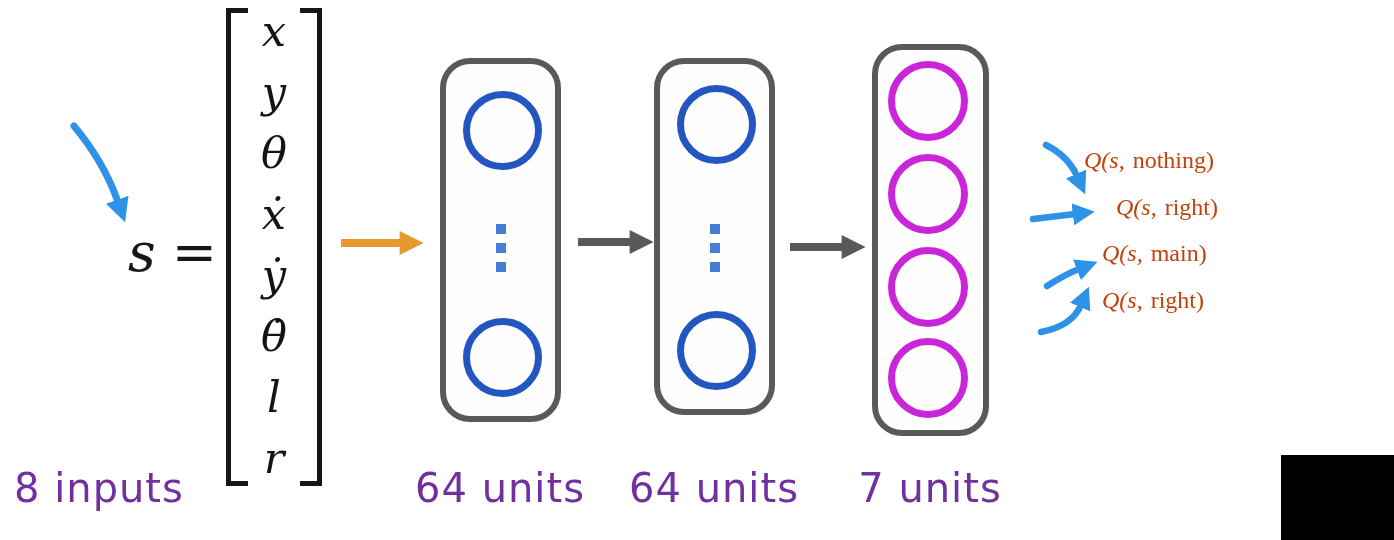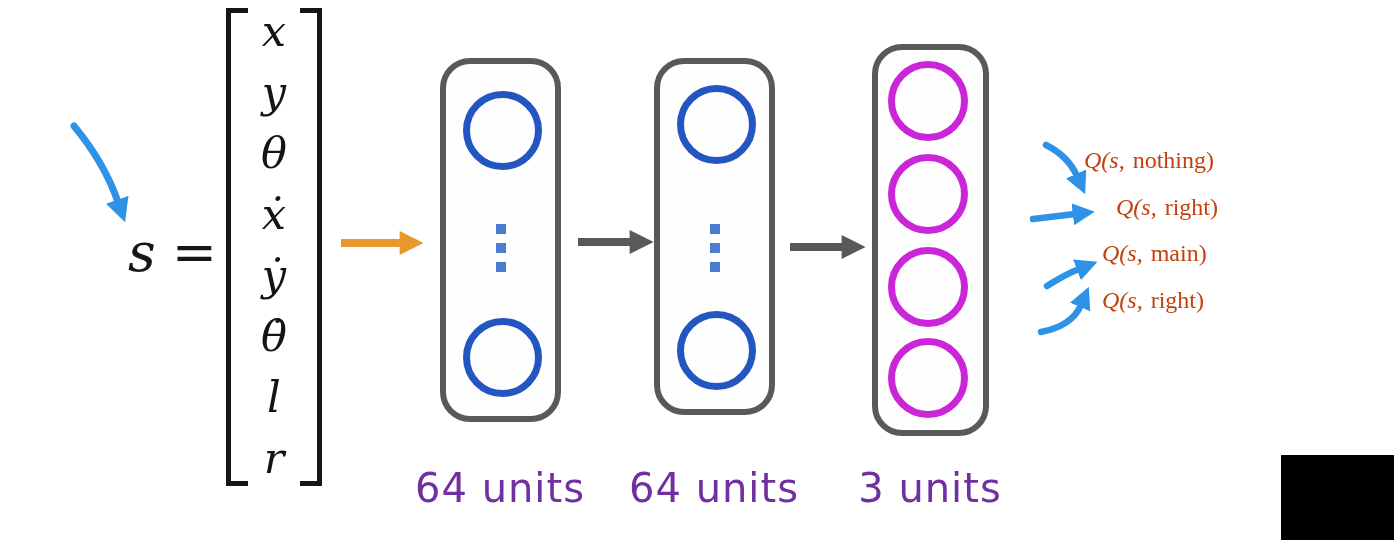--- a/index.html
+++ b/index.html
@@ -131,20 +131,21 @@
       <span>θ</span>
       <span>ẋ</span>
       <span>ẏ</span>
       <span>θ̇</span>
       <span>l</span>
       <span>r</span>
     </div>
     <div class="vec-bracket right"></div>
   </div>
 
+  <div id="inputs-label" class="purple-label">8 inputs</div>
 
   <div id="layer-1" class="layer">
     <div class="neuron blue n1"></div>
     <div class="dots">
       <div class="dot"></div>
       <div class="dot"></div>
       <div class="dot"></div>
     </div>
     <div class="neuron blue n2"></div>
   </div>
@@ -160,21 +161,21 @@
     <div class="neuron blue n2"></div>
   </div>
   <div id="units-2" class="purple-label units-label">64 units</div>
 
   <div id="layer-3" class="layer">
     <div class="neuron magenta n1"></div>
     <div class="neuron magenta n2"></div>
     <div class="neuron magenta n3"></div>
     <div class="neuron magenta n4"></div>
   </div>
-  <div id="units-3" class="purple-label units-label">3 units</div>
+  <div id="units-3" class="purple-label units-label">7 units</div>
 
   <div id="q-row-0" class="q-row">
     <span class="fn">Q(s,</span><span class="arg">nothing)</span>
   </div>
   <div id="q-row-1" class="q-row">
     <span class="fn">Q(s,</span><span class="arg">right)</span>
   </div>
   <div id="q-row-2" class="q-row">
     <span class="fn">Q(s,</span><span class="arg">main)</span>
   </div>

